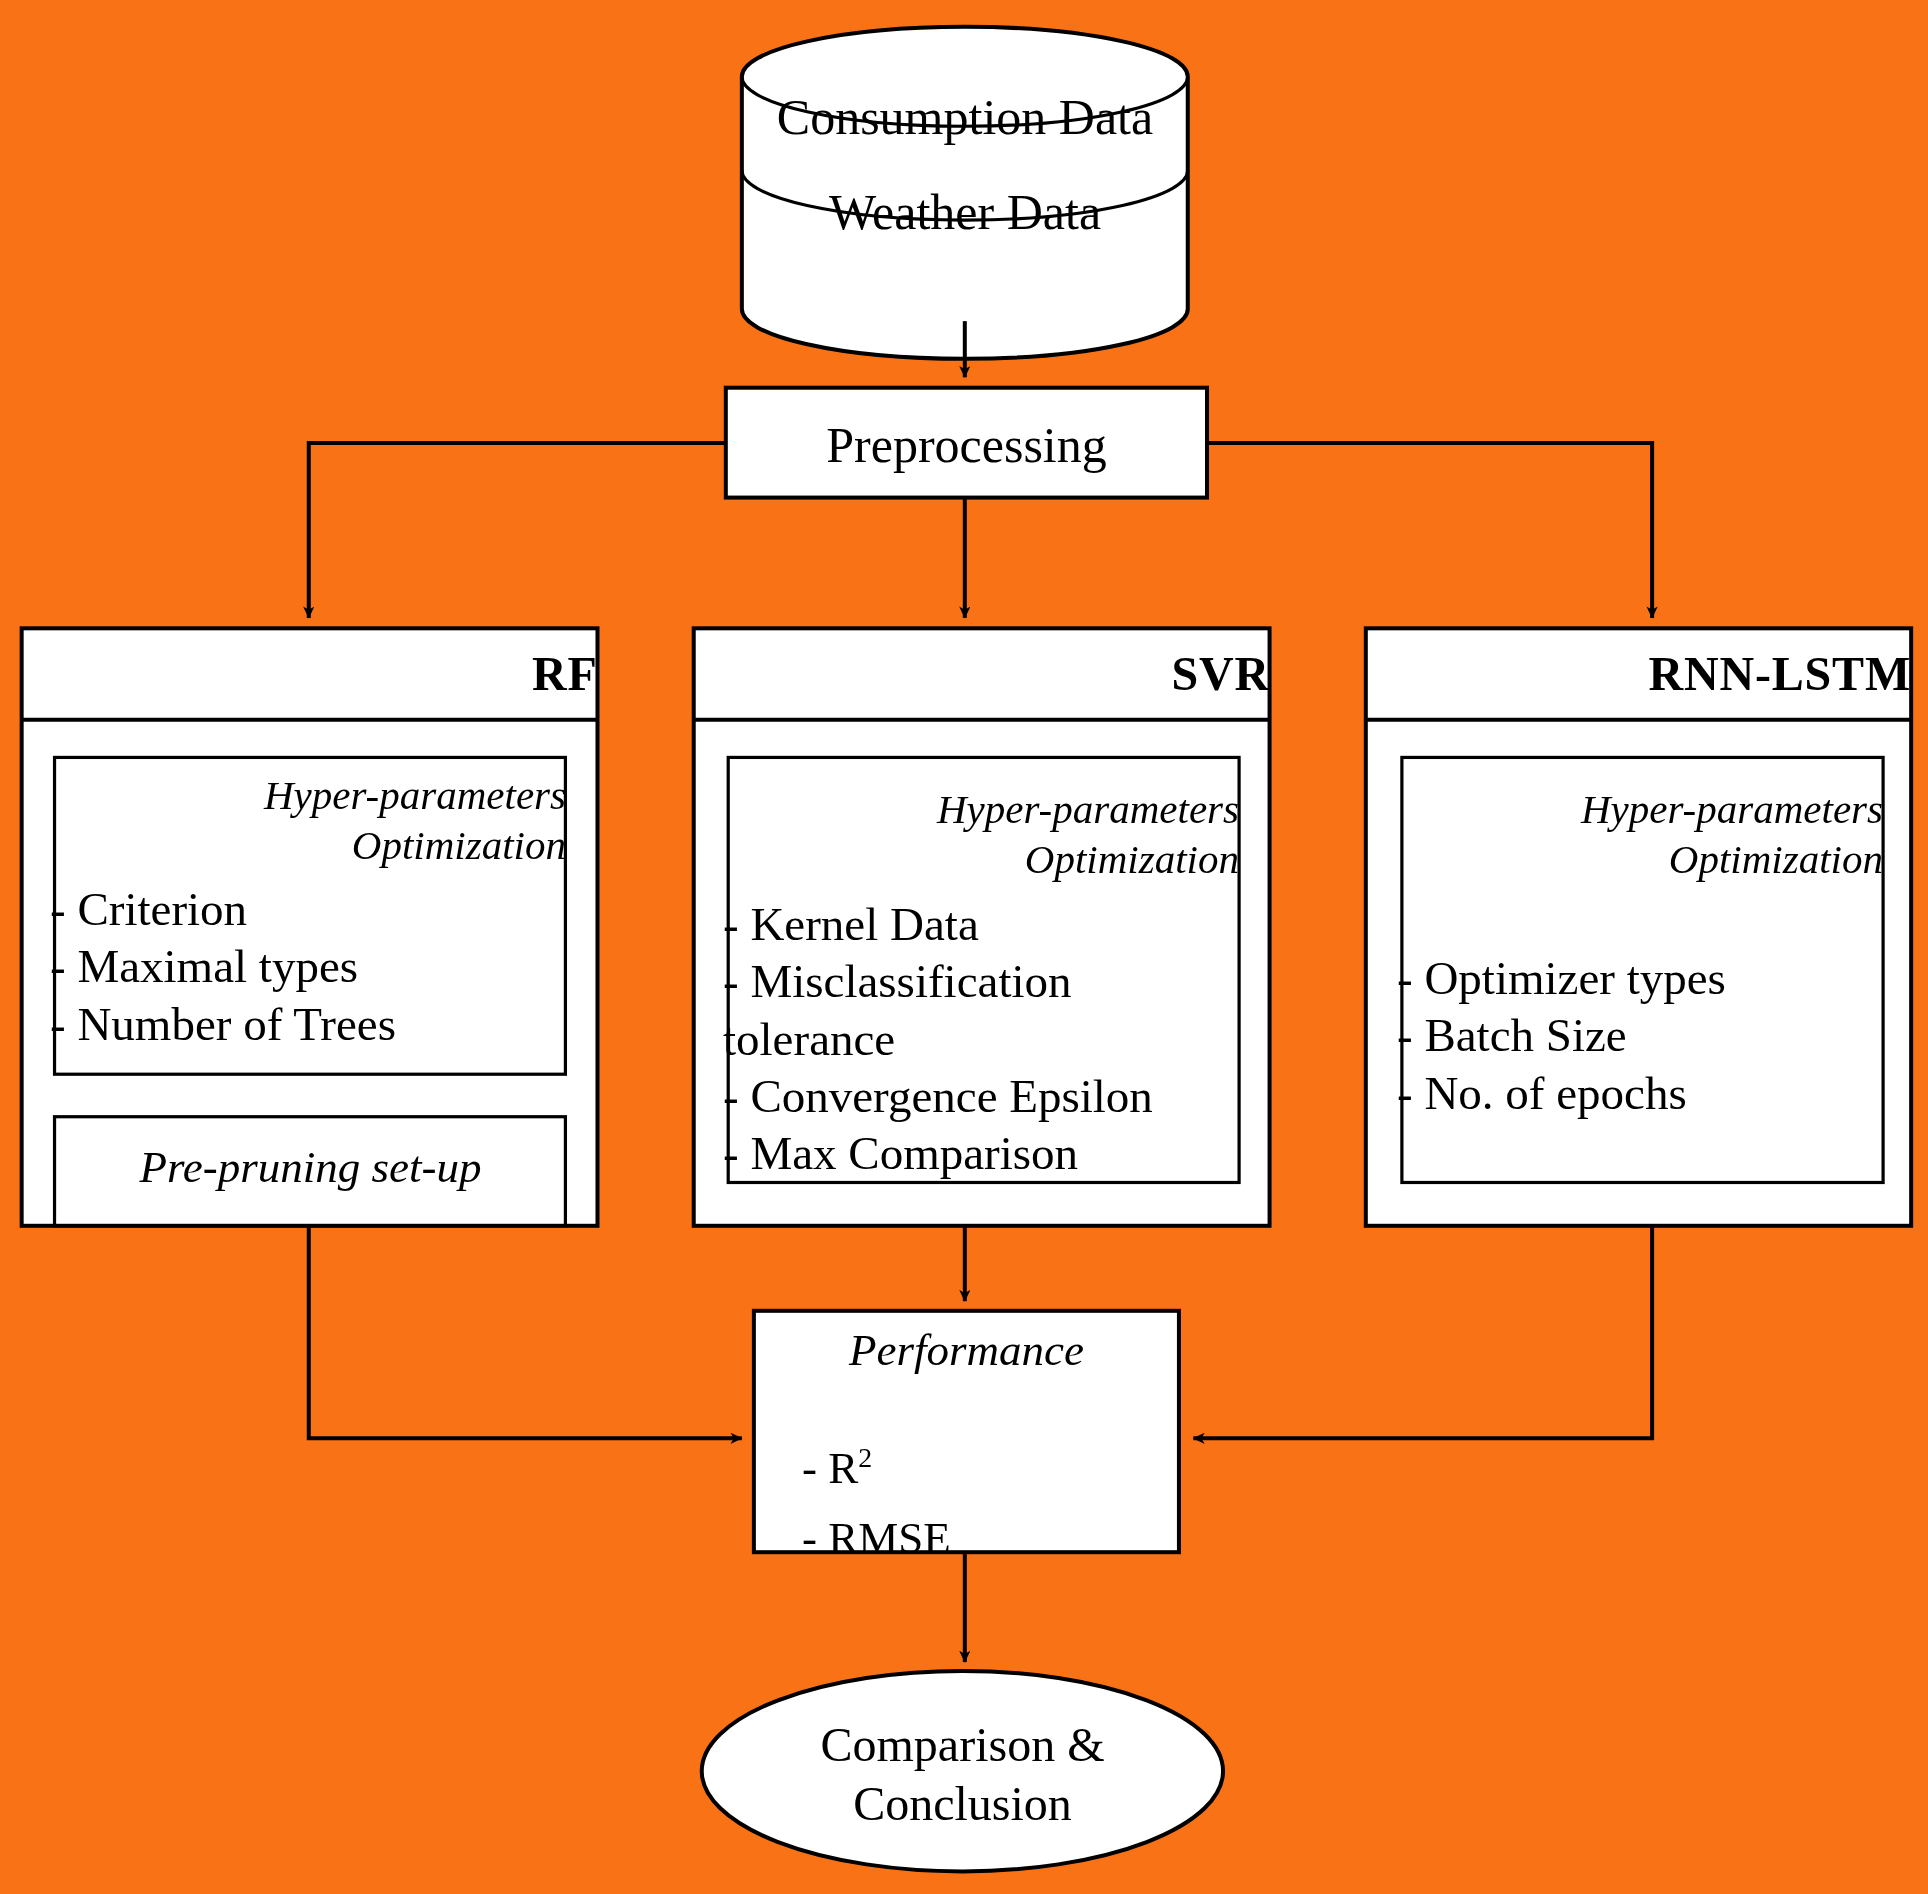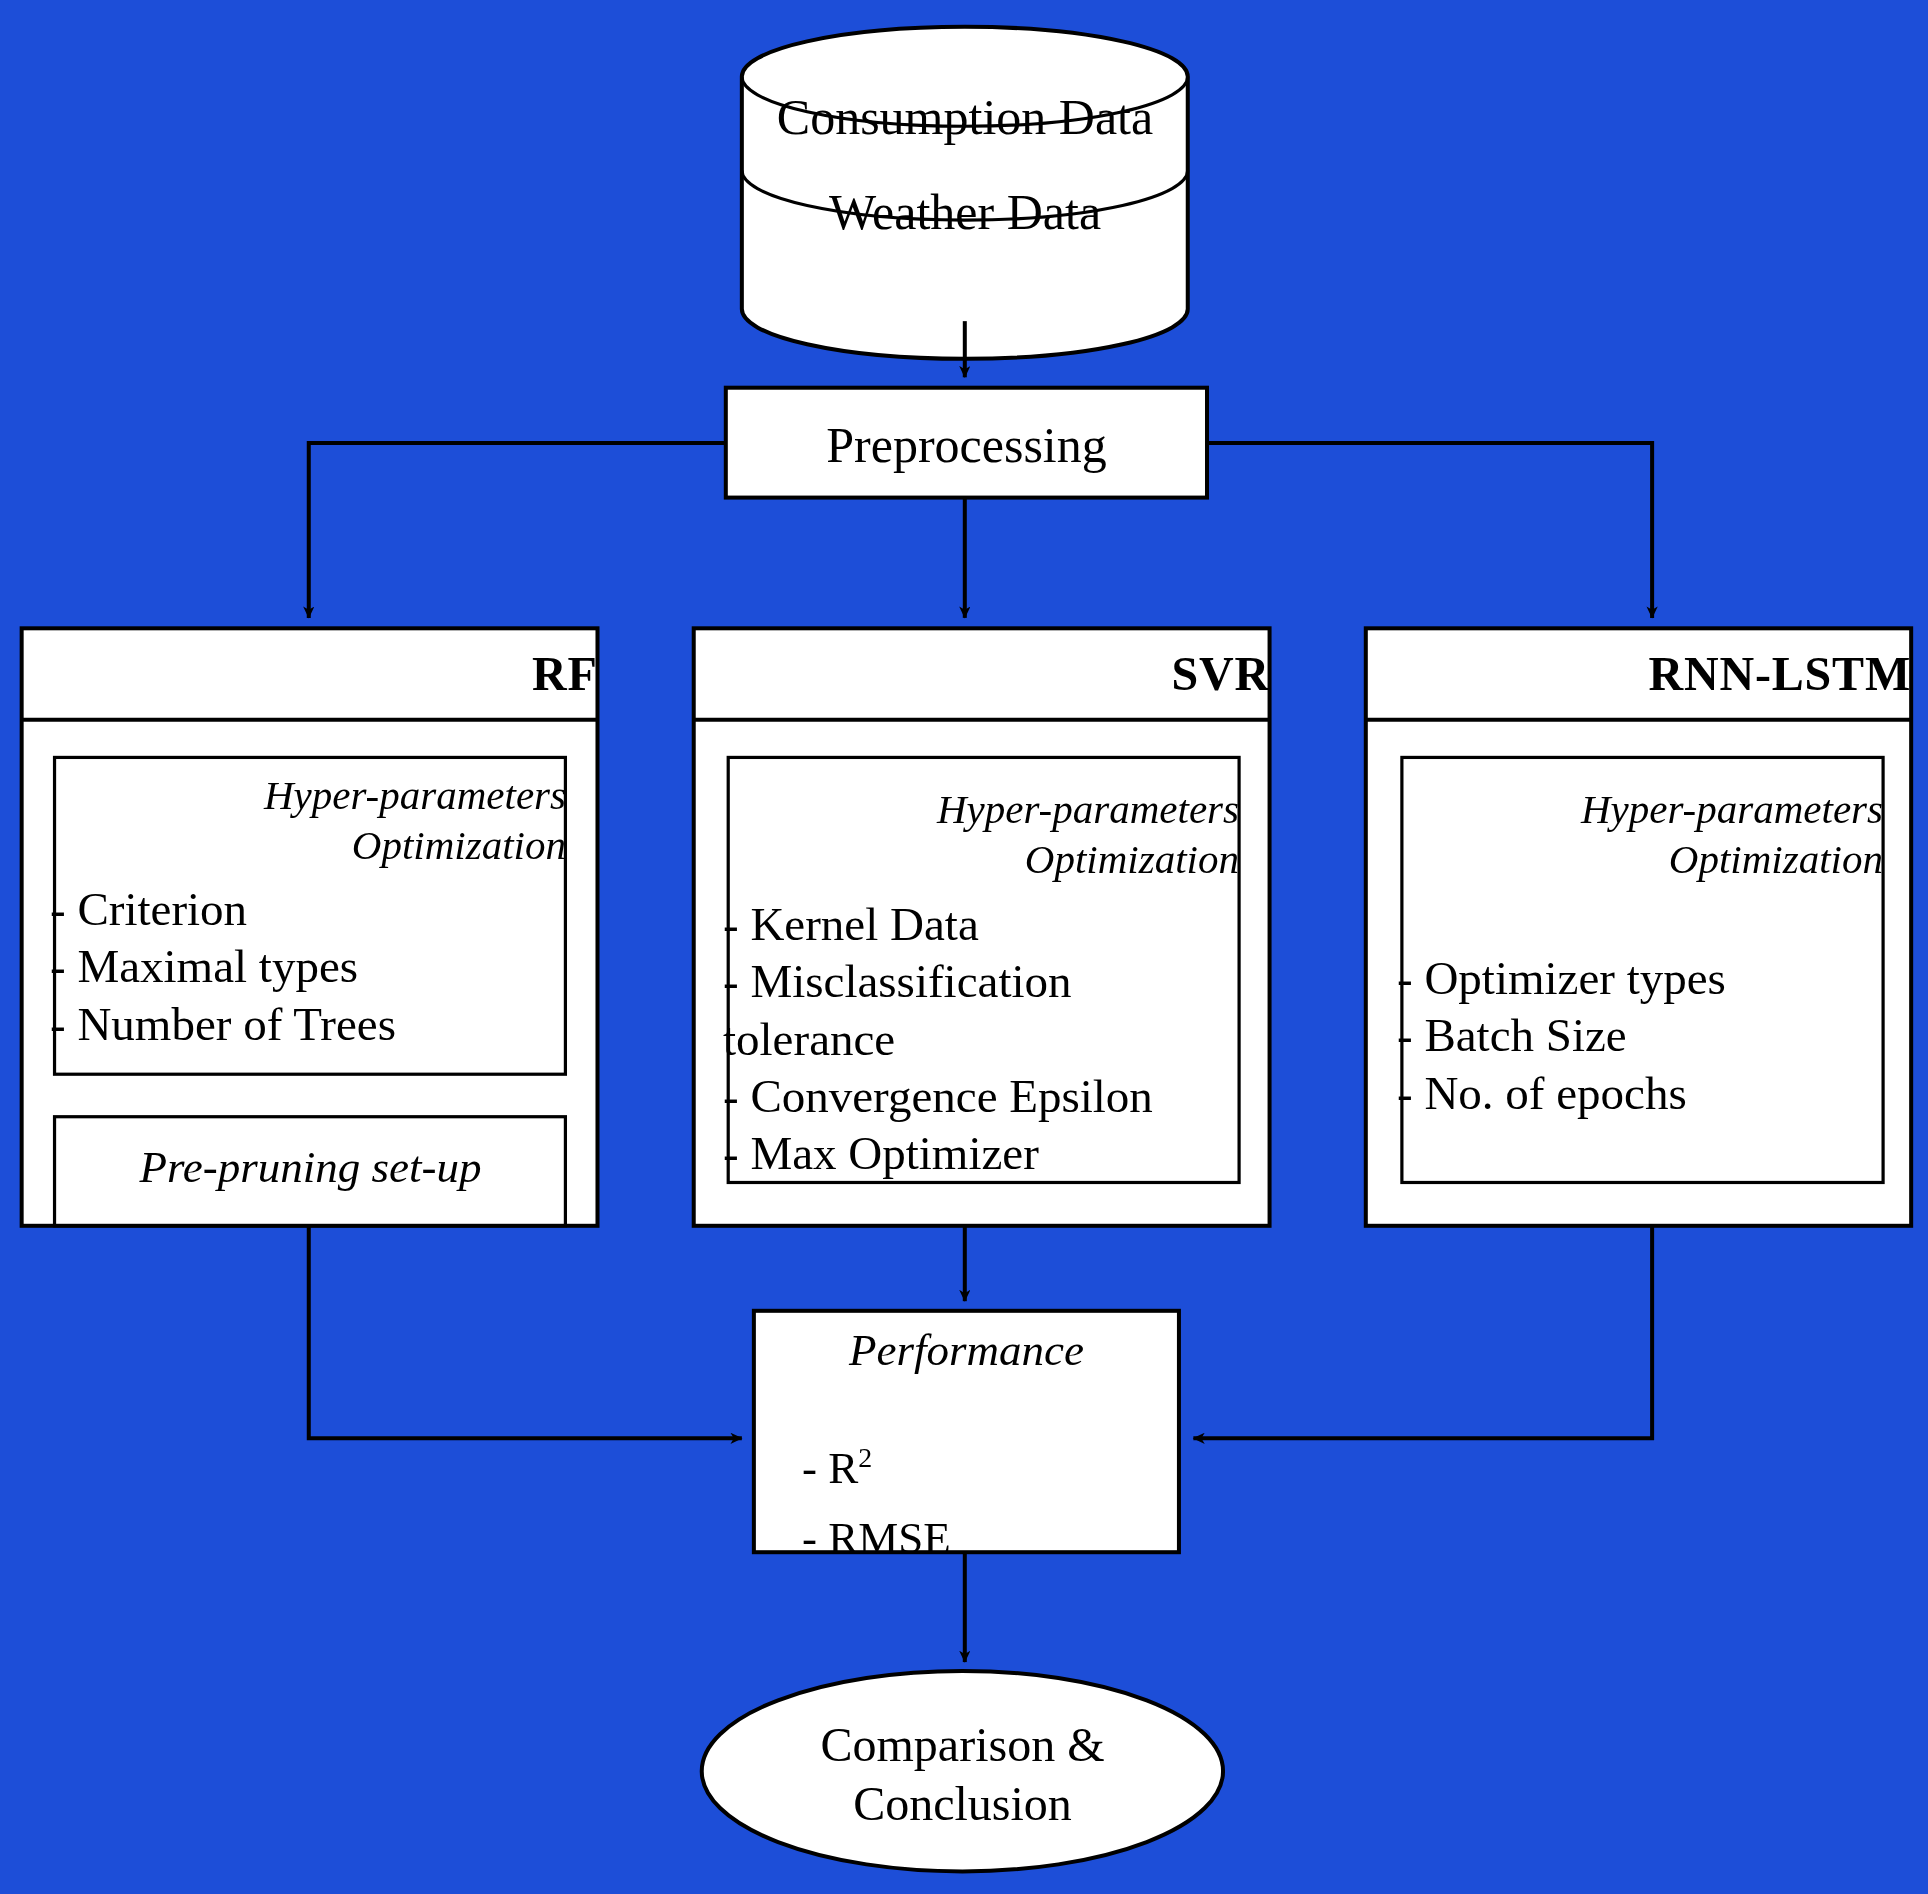--- a/index.html
+++ b/index.html
@@ -4,21 +4,21 @@
 <style>
   html, body {
     margin: 0;
     padding: 0;
     background: #ffffff;
   }
   #page {
     position: relative;
     width: 1928px;
     height: 1895px;
-    background: #1d4ed8;
+    background: #f97316;
     font-family: "Liberation Serif", "DejaVu Serif", serif;
     overflow: hidden;
   }
   svg.canvas {
     position: absolute;
     top: 0; left: 0;
     width: 1928px;
     height: 1895px;
   }
   .shape-stroke {
@@ -212,21 +212,21 @@
 
   <div class="blk" style="left:728px; top:784px; width:511px;">
     <div class="hpo-title">Hyper-parameters</div>
     <div class="hpo-title">Optimization</div>
   </div>
   <div class="blk bullets" style="left:723px; top:896px; width:529px;">
     <div>- Kernel Data</div>
     <div>- Misclassification</div>
     <div>tolerance</div>
     <div>- Convergence Epsilon</div>
-    <div>- Max Optimizer</div>
+    <div>- Max Comparison</div>
   </div>
 
   <div class="txt model-head" style="left:1366px; top:646px; width:545px;">RNN-LSTM</div>
 
   <div class="blk" style="left:1402px; top:784px; width:481px;">
     <div class="hpo-title">Hyper-parameters</div>
     <div class="hpo-title">Optimization</div>
   </div>
   <div class="blk bullets" style="left:1397px; top:950px; width:497px;">
     <div>- Optimizer types</div>

